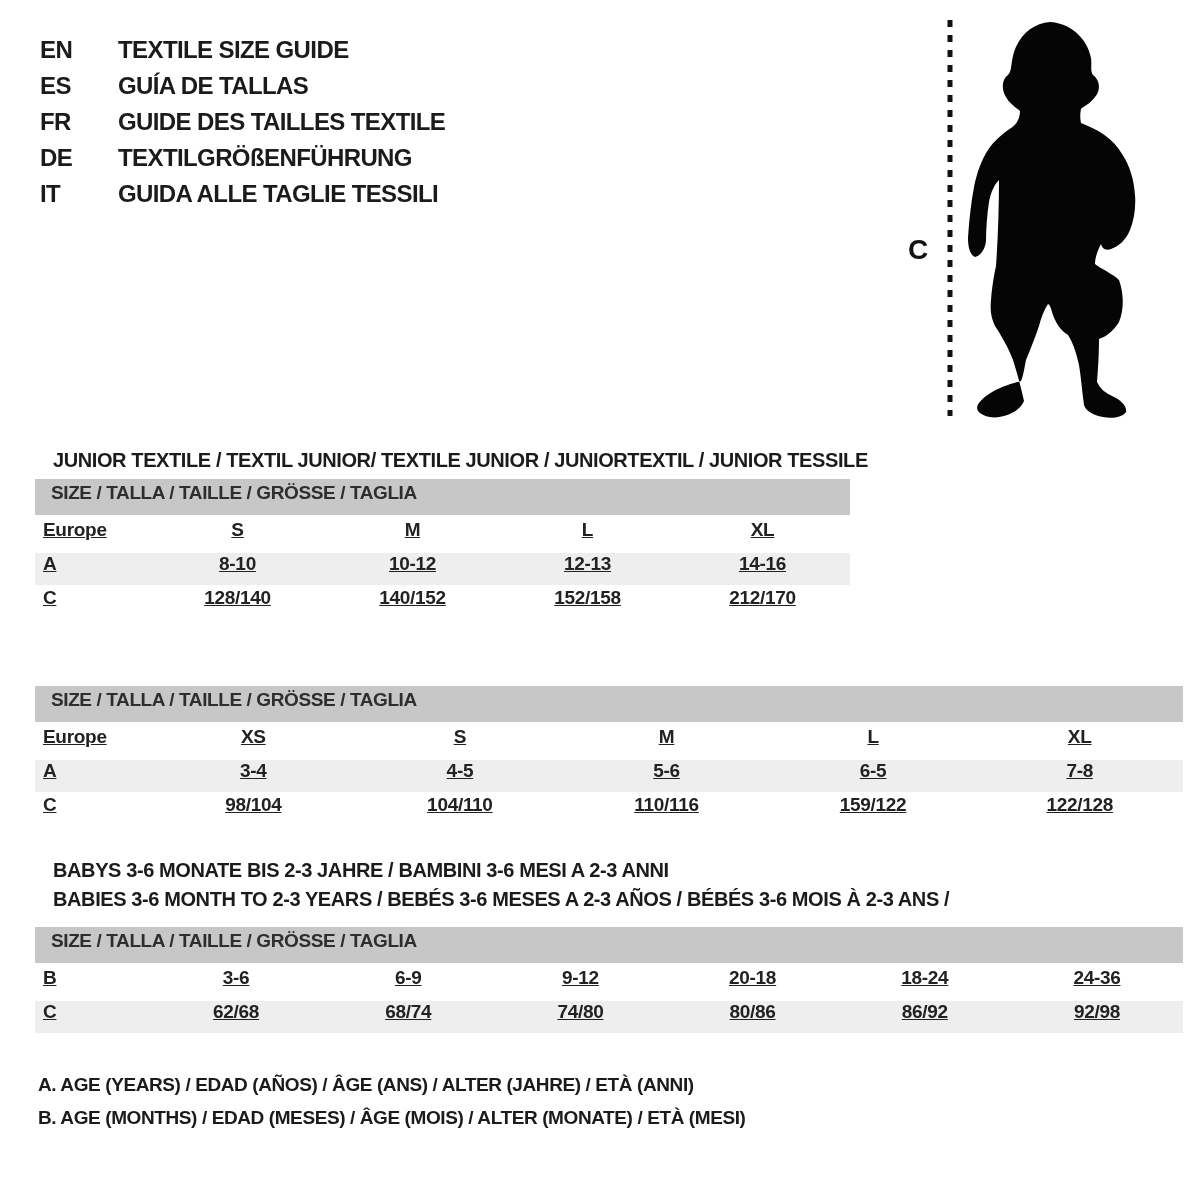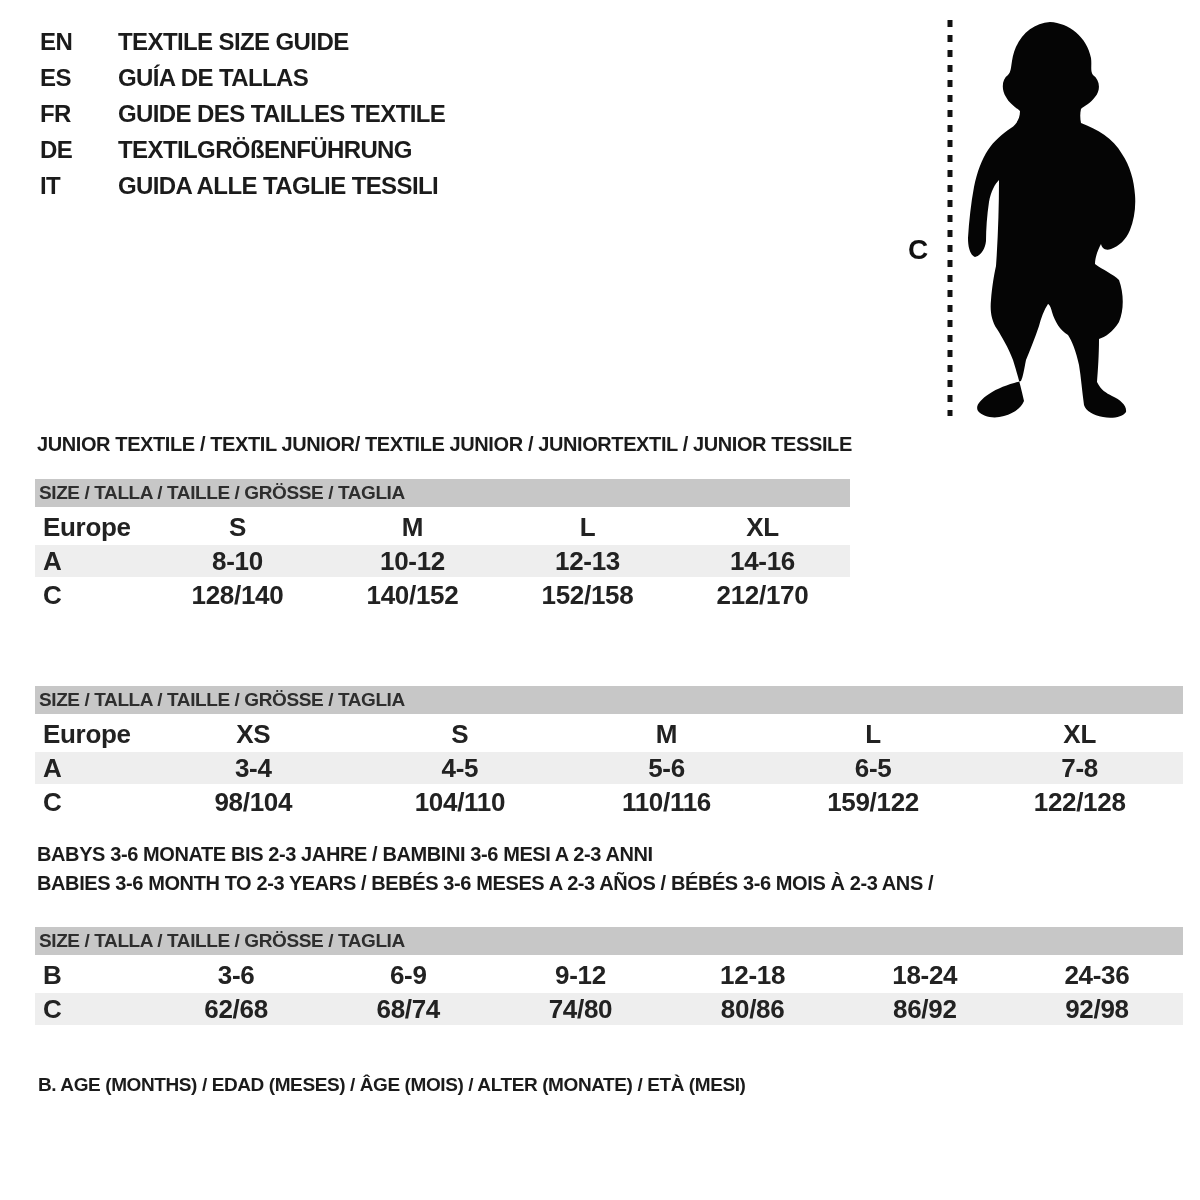--- a/index.html
+++ b/index.html
@@ -4,38 +4,38 @@
 <style>
   html,body { margin:0; padding:0; }
   body {
     width:1200px; height:1200px; background:#ffffff;
     font-family:"Liberation Sans", sans-serif; color:#1b1b1b;
   }
   .page { position:relative; width:1200px; height:1200px; overflow:hidden; background:#fff; }
 
   
   .langs { position:absolute; left:40px; top:28px; }
-  .lang-row { display:flex; height:36px; align-items:flex-start;
+  .lang-row { display:flex; height:36px; align-items:flex-end;
               font-size:24px; font-weight:700; letter-spacing:-0.6px; white-space:nowrap; }
   .lang-code { width:78px; }
 
   
   .figure { position:absolute; left:898px; top:10px; }
 
   
-  .sec-title { position:absolute; left:37px; margin:0; font-size:20px; font-weight:700;
+  .sec-title { position:absolute; left:37px; margin:16px; font-size:20px; font-weight:700;
                letter-spacing:-0.4px; white-space:nowrap; }
   .sub { font-size:13px; position:relative; top:4px; }
 
   .tbl { position:absolute; left:35px; }
-  .tbl-head { height:28px; line-height:28px; background:#c7c7c7; color:#2e2e2e;
+  .tbl-head { height:36px; line-height:28px; background:#c7c7c7; color:#2e2e2e;
               font-size:19px; font-weight:700; letter-spacing:-0.4px;
-              padding-left:4px; margin-bottom:4px; }
-  .row { display:flex; height:32px; align-items:flex-end; font-size:26px;
-         letter-spacing:-0.3px; margin-bottom:2px; color:#222; }
+              padding-left:16px; margin-bottom:4px; }
+  .row { display:flex; height:32px; align-items:flex-start; font-size:19px;
+         letter-spacing:-0.3px; margin-bottom:2px; color:#222;text-decoration:underline; }
   .row.shaded { background:#eeeeee; }
   .row .lbl { width:107px; padding-left:8px; font-weight:700; }
   .row .cell { flex:1; text-align:center; font-weight:700; }
 
   
   .footnotes { position:absolute; left:38px; top:1068px; }
   .fn { height:33px; line-height:33px; font-size:19px; font-weight:700;
         letter-spacing:-0.4px; white-space:nowrap; }
 </style>
 </head>
@@ -176,32 +176,33 @@
 
   <h2 class="sec-title" style="top:872px;">BABIES 3-6 MONTH TO 2-3 YEARS / BEBÉS 3-6 MESES A 2-3 AÑOS / BÉBÉS 3-6 MOIS À 2-3 ANS /</h2>
   <h2 class="sec-title" style="top:843px;">BABYS 3-6 MONATE BIS 2-3 JAHRE / BAMBINI 3-6 MESI A 2-3 ANNI</h2>
   <div class="tbl" style="top:927px; width:1148px;">
     <div class="tbl-head">SIZE / TALLA / TAILLE / GRÖSSE / TAGLIA</div>
     <div class="row">
       <div class="lbl">B</div>
       <div class="cell">3-6</div>
       <div class="cell">6-9</div>
       <div class="cell">9-12</div>
-      <div class="cell">12-18</div>
+      <div class="cell">20-18</div>
       <div class="cell">18-24</div>
       <div class="cell">24-36</div>
     </div>
     <div class="row shaded">
       <div class="lbl">C</div>
       <div class="cell">62/68</div>
       <div class="cell">68/74</div>
       <div class="cell">74/80</div>
       <div class="cell">80/86</div>
       <div class="cell">86/92</div>
       <div class="cell">92/98</div>
     </div>
   </div>
 
   <div class="footnotes">
+    <div class="fn">A. AGE (YEARS) / EDAD (AÑOS) / ÂGE (ANS) / ALTER (JAHRE) / ETÀ (ANNI)</div>
     <div class="fn">B. AGE (MONTHS) / EDAD (MESES) / ÂGE (MOIS) / ALTER (MONATE) / ETÀ (MESI)</div>
   </div>
 
 </div>
 
 </body></html>

